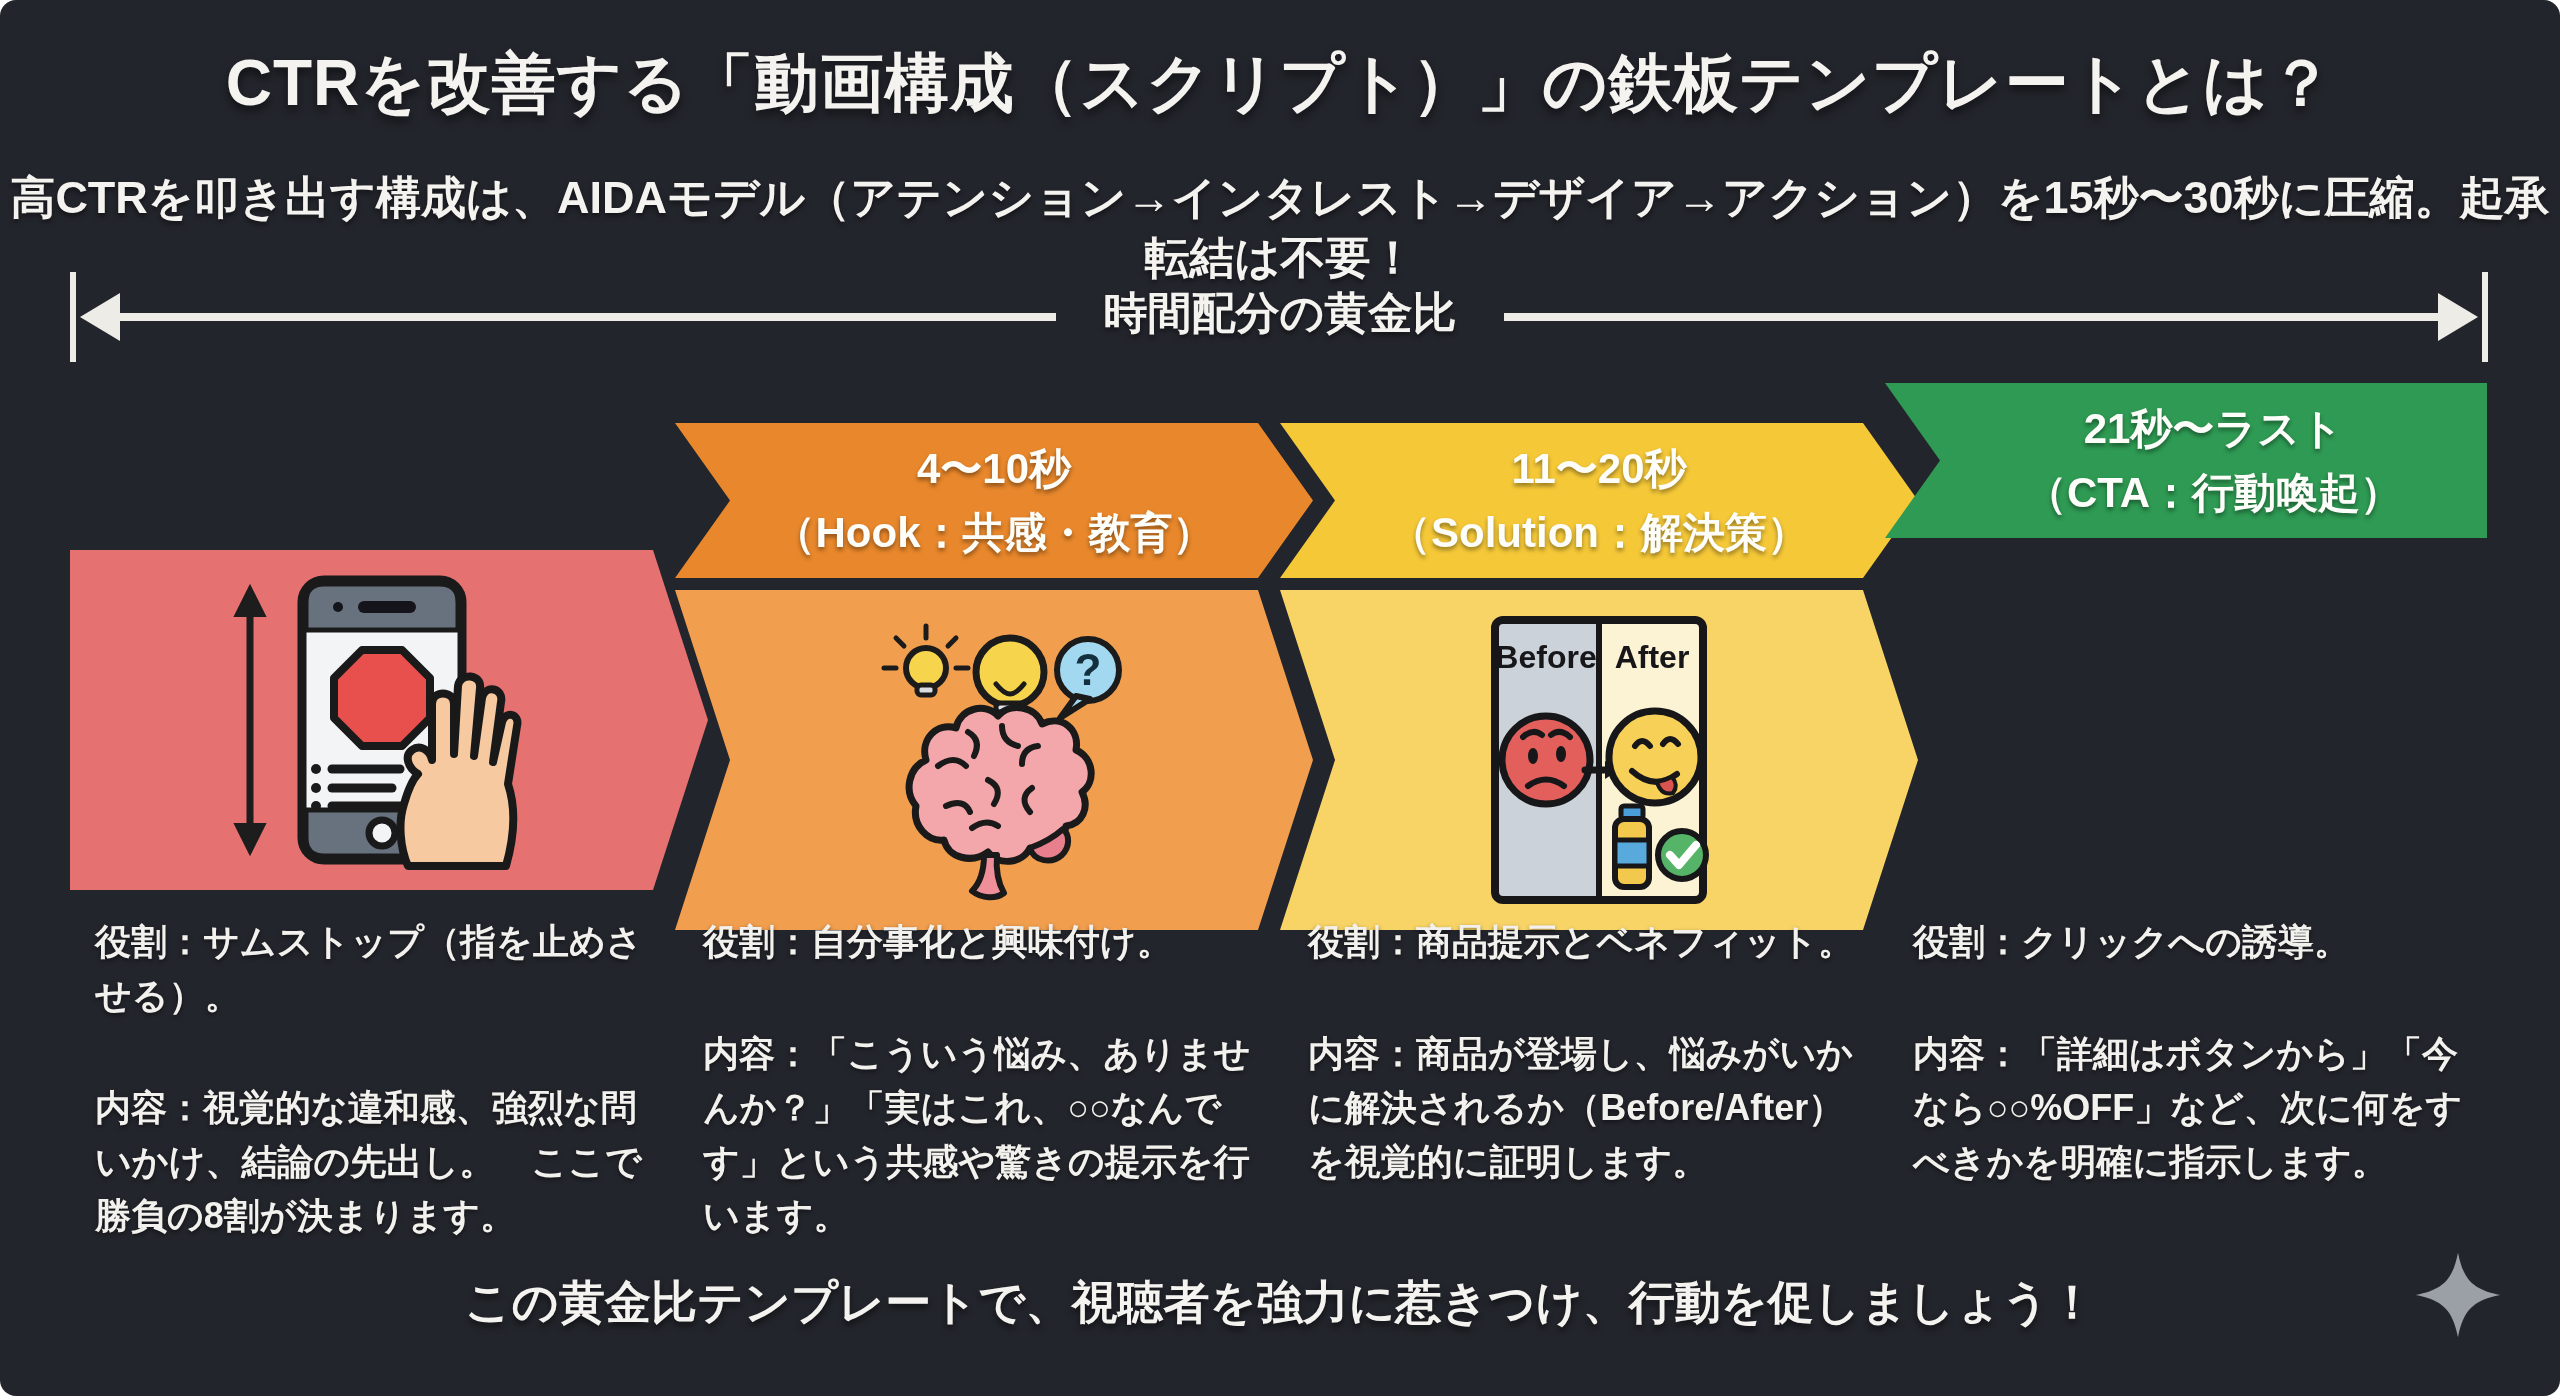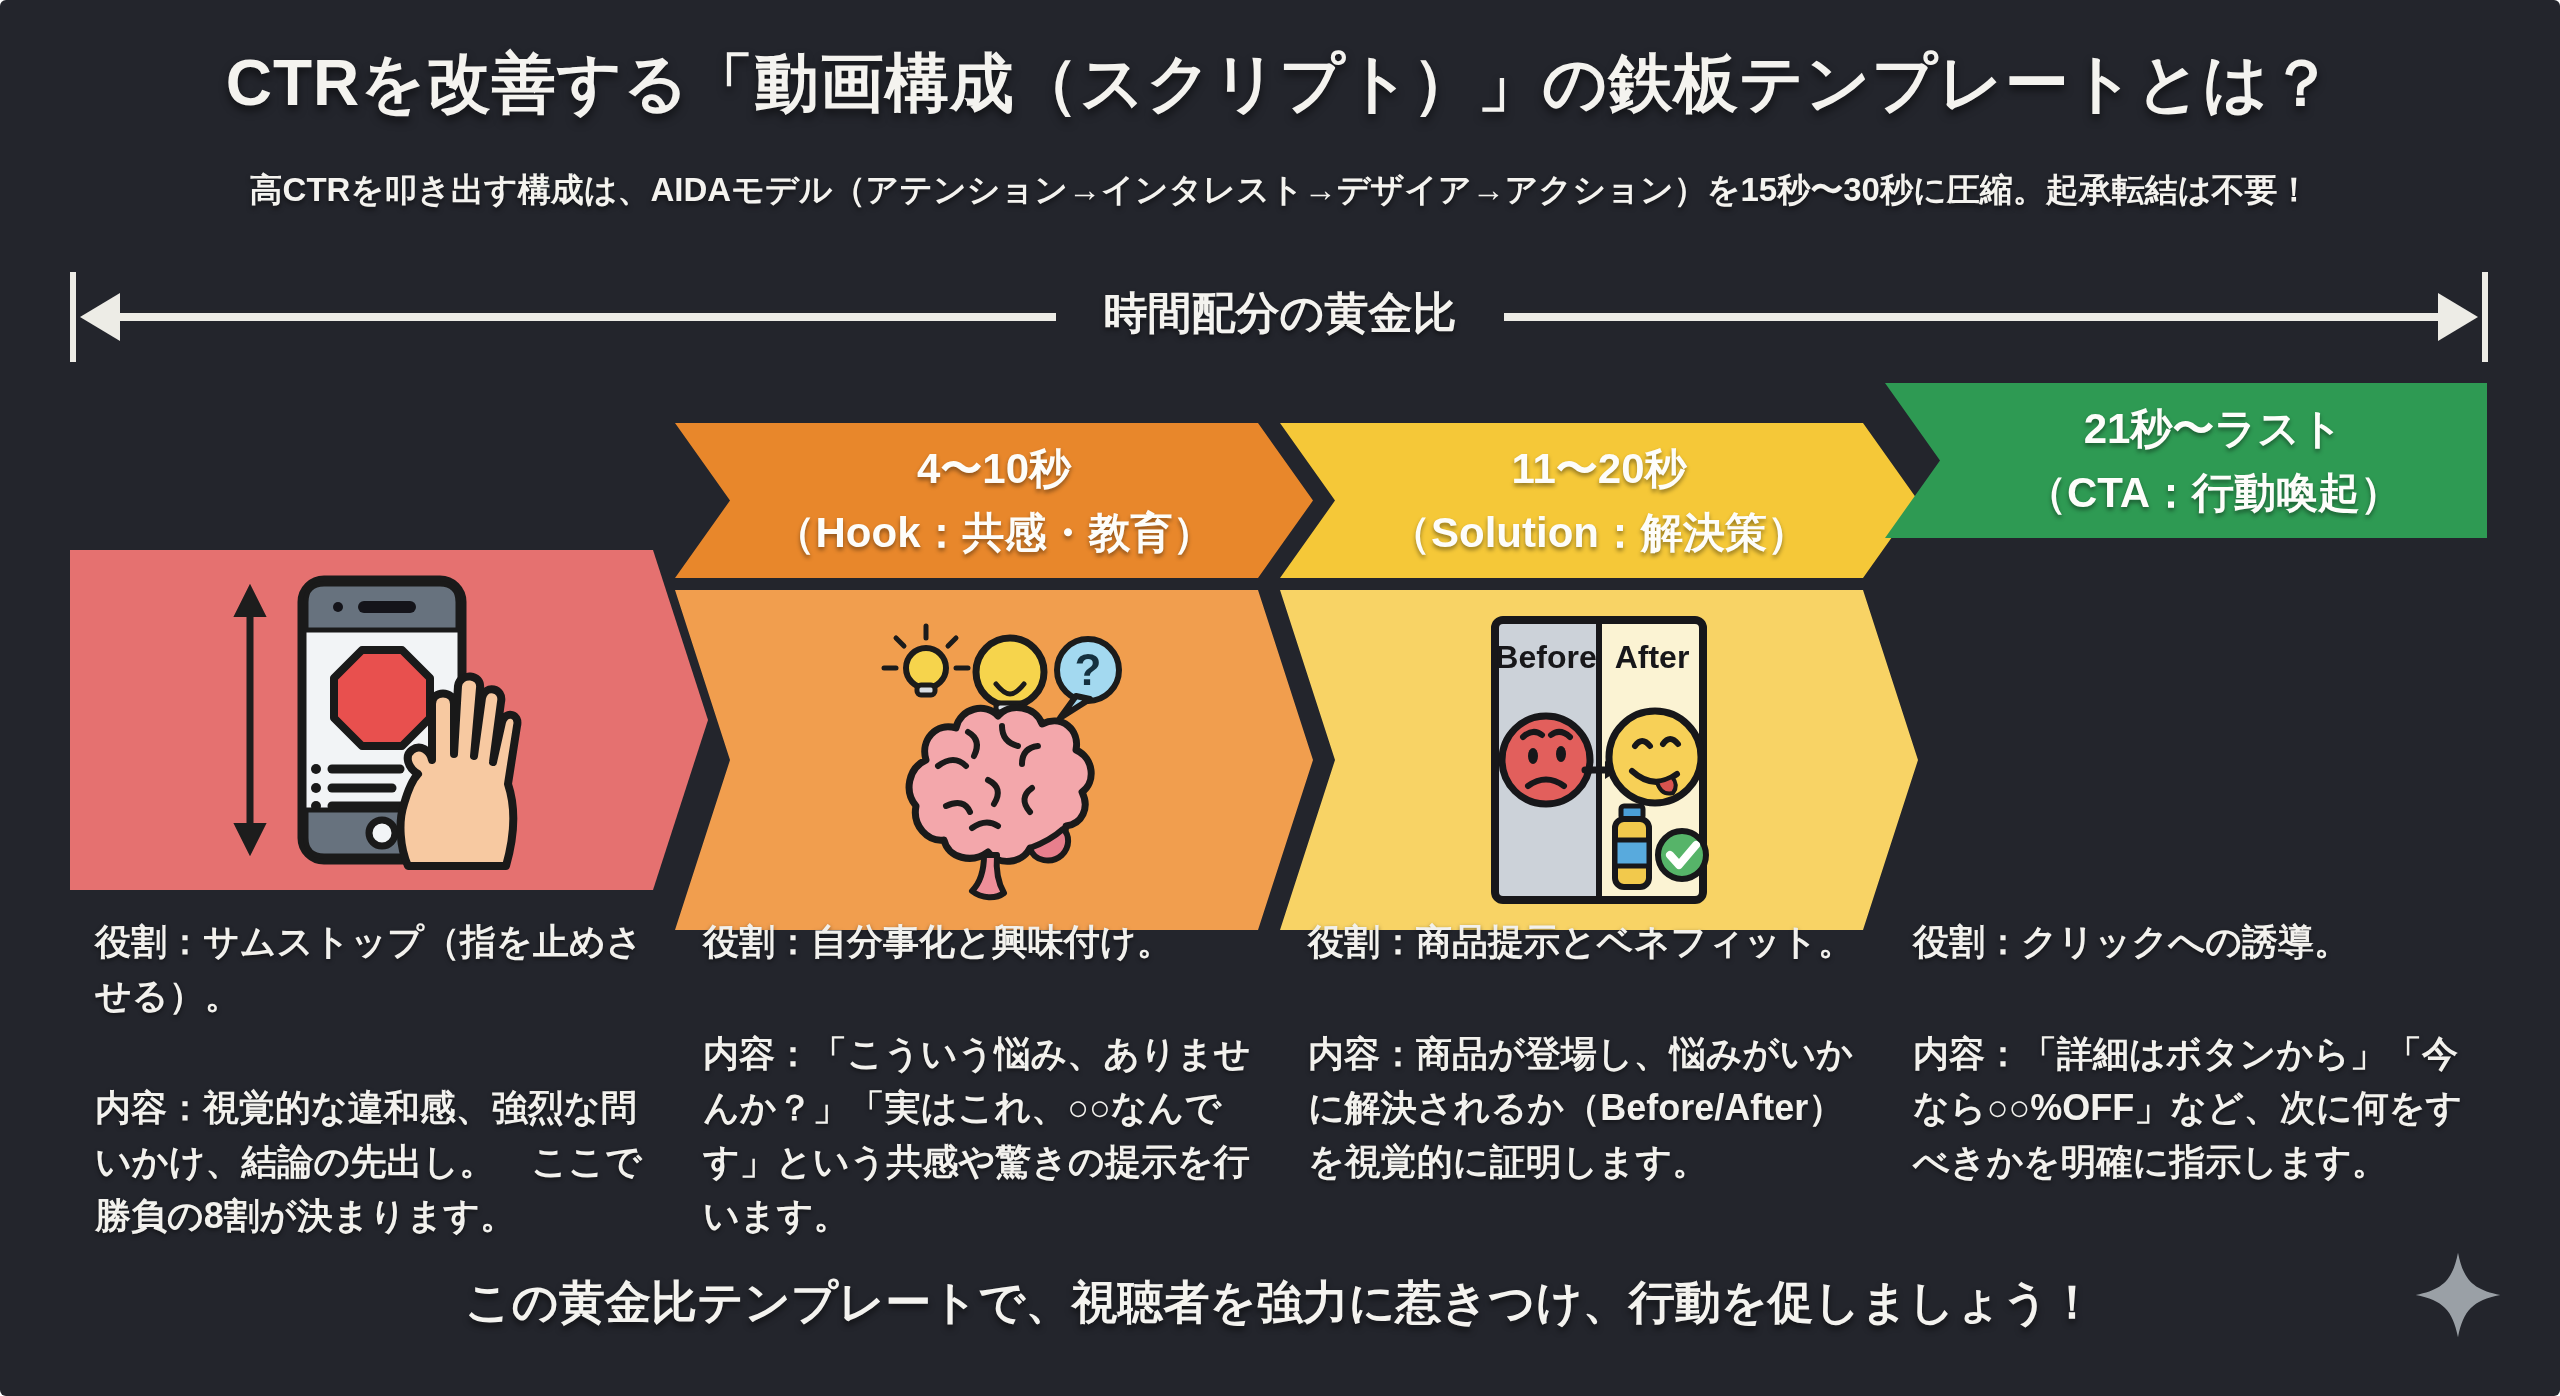--- a/index.html
+++ b/index.html
@@ -1,25 +1,25 @@
 <!DOCTYPE html>
 <html style="--page-bg: #ffffff; --canvas-bg: #23252c; --text-light: #f4f3ef; --arrow-line: #edece6; --sparkle: #9aa0a6;"><head>
 <meta charset="utf-8">
 <style>
   html,body{margin:0;padding:0;}
   body{width:2560px;height:1396px;overflow:hidden;background:var(--page-bg,#ffffff);
        font-family:"Liberation Sans","DejaVu Sans",sans-serif;}
-  .canvas{position:absolute;inset:0;background:var(--canvas-bg,#23252c);border-radius:6px;overflow:hidden;}
+  .canvas{position:absolute;inset:0;background:var(--canvas-bg,#23252c);border-radius:16px;overflow:hidden;}
 
   
   .title{position:absolute;top:40px;left:0;width:2560px;text-align:center;
          color:var(--text-light,#f4f3ef);font-size:64px;font-weight:800;letter-spacing:1px;
          text-shadow:0 5px 8px rgba(0,0,0,.55);}
   .subtitle{position:absolute;top:168px;left:0;width:2560px;text-align:center;
-         color:var(--text-light,#f4f3ef);font-size:33px;font-weight:700;
+         color:var(--text-light,#f4f3ef);font-size:45px;font-weight:700;
          text-shadow:0 3px 5px rgba(0,0,0,.5);}
 
   
   .timeline{position:absolute;left:70px;top:262px;width:2420px;height:110px;}
   .timeline svg{position:absolute;inset:0;}
   .timeline-label{position:absolute;left:0;top:22px;width:2420px;text-align:center;
          color:var(--text-light,#f4f3ef);font-size:44px;font-weight:800;
          text-shadow:0 3px 5px rgba(0,0,0,.5);}
 
   

